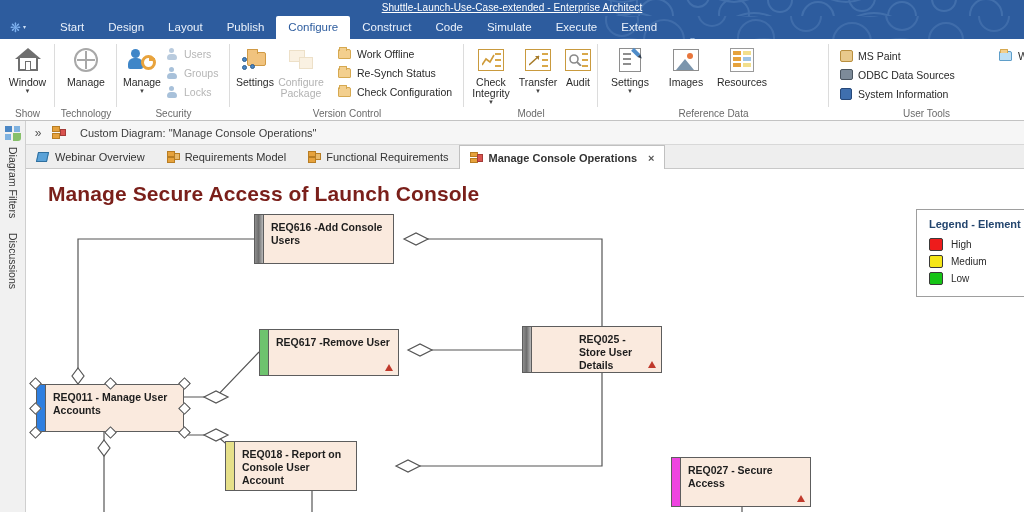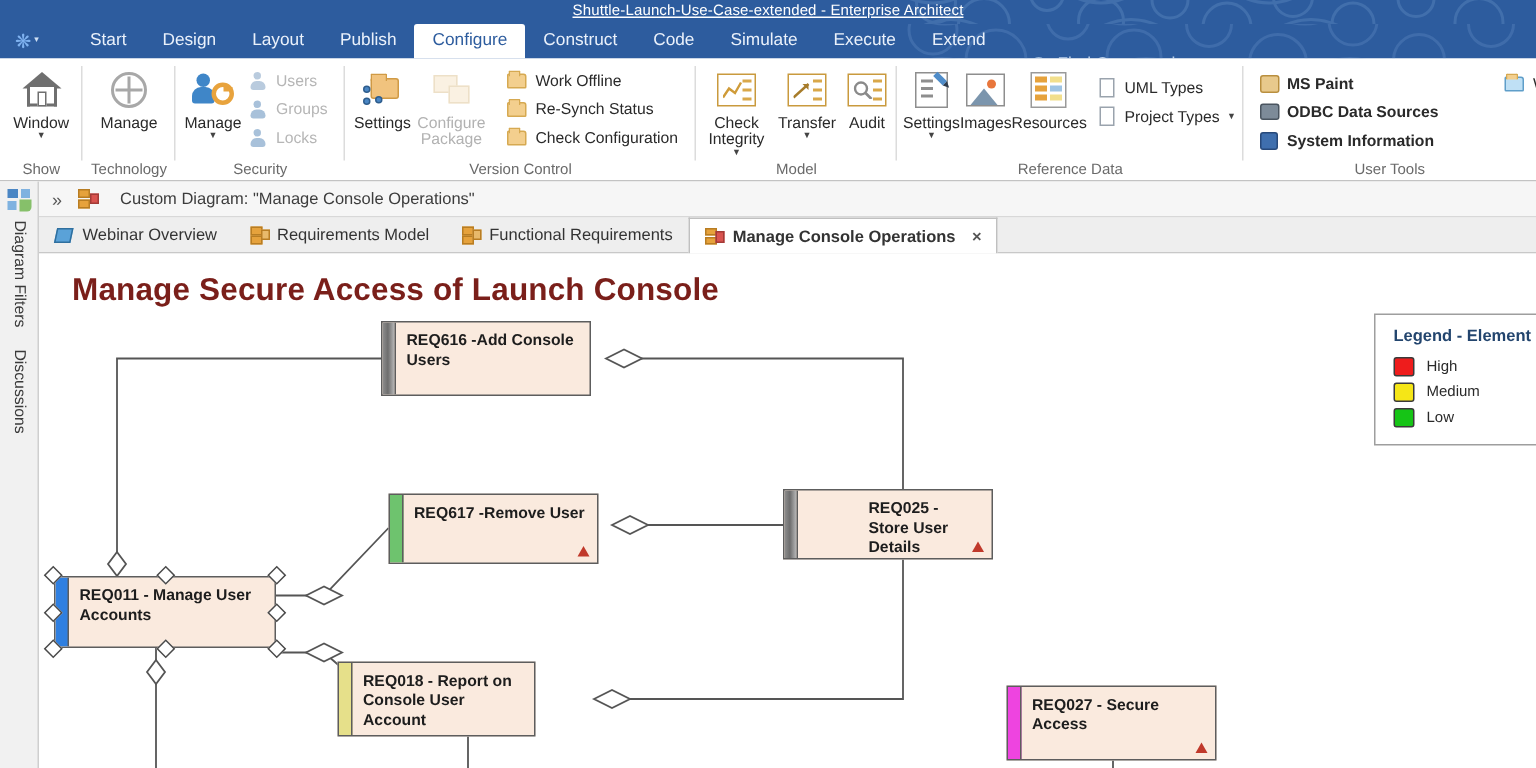--- a/index.html
+++ b/index.html
@@ -663,43 +663,28 @@
               <span class="bl" style="top:2px;background:#e6a23c"></span>
                 <span class="br" style="top:2px;background:#f2df8c"></span>
               <span class="bl" style="top:8px;background:#e6a23c"></span>
                 <span class="br" style="top:8px;background:#9ec4e4"></span>
               <span class="bl" style="top:14px;background:#e6a23c"></span>
                 <span class="br" style="top:14px;background:#f2df8c"></span>
             </span>
           </span>
           <span class="lb">Resources</span>
         </div>
-        <div class="smallcol" style="margin-left:6px; padding-top:8px;">
-          <div class="smallbtn">
-            <span class="si">
-                <span class="doc-ic"></span>
-              </span>
-            <span>UML Types</span>
-          </div>
-          <div class="smallbtn">
-            <span class="si">
-                <span class="doc-ic"></span>
-              </span>
-            <span>Project Types</span>
-            <span style="font-size:6px;color:#444">▼</span>
-          </div>
-        </div>
       </div>
       <div class="rgroup-label">Reference Data</div>
       <div class="sep"></div>
     </div>
 
     <div class="rgroup" style="left:829px; width:195px;">
       <div class="rgroup-body" style="justify-content:flex-start; padding-left:10px;">
-        <div class="smallcol" style="padding-top:5px;font-weight:bold;">
+        <div class="smallcol" style="padding-top:5px;">
           <div class="smallbtn">
             <span class="si">
               <span style="width:13px;height:12px;background:#e8c98c;border:1px solid #b98f3f;border-radius:2px;display:inline-block"></span>
             </span>
             <span>MS Paint</span>
           </div>
           <div class="smallbtn">
             <span class="si">
               <span style="width:13px;height:11px;background:#7d8b99;border:1px solid #4a5560;border-radius:2px;display:inline-block"></span>
             </span>

